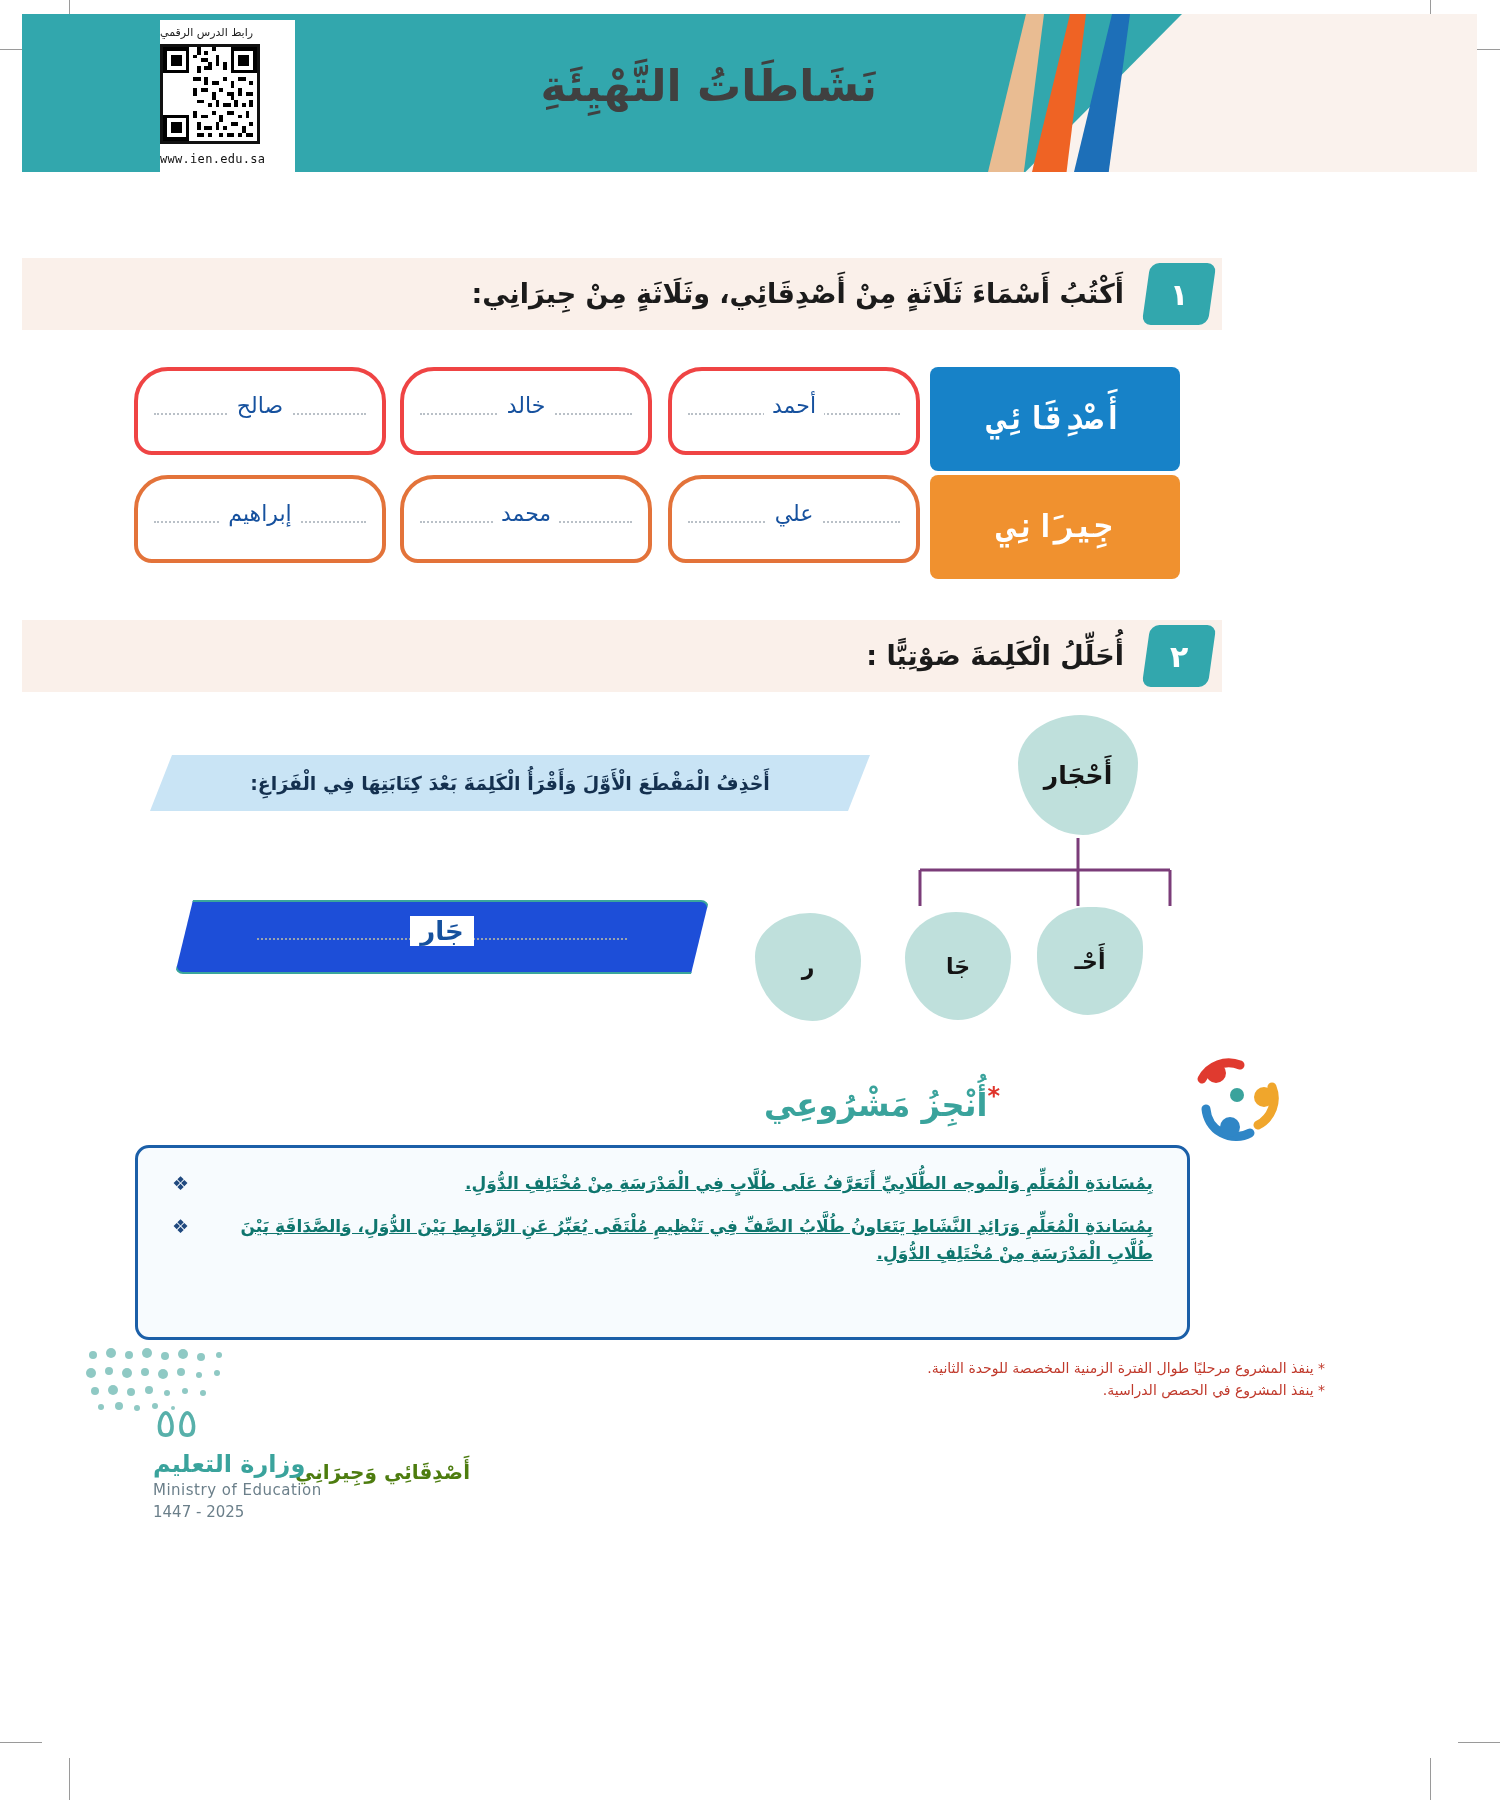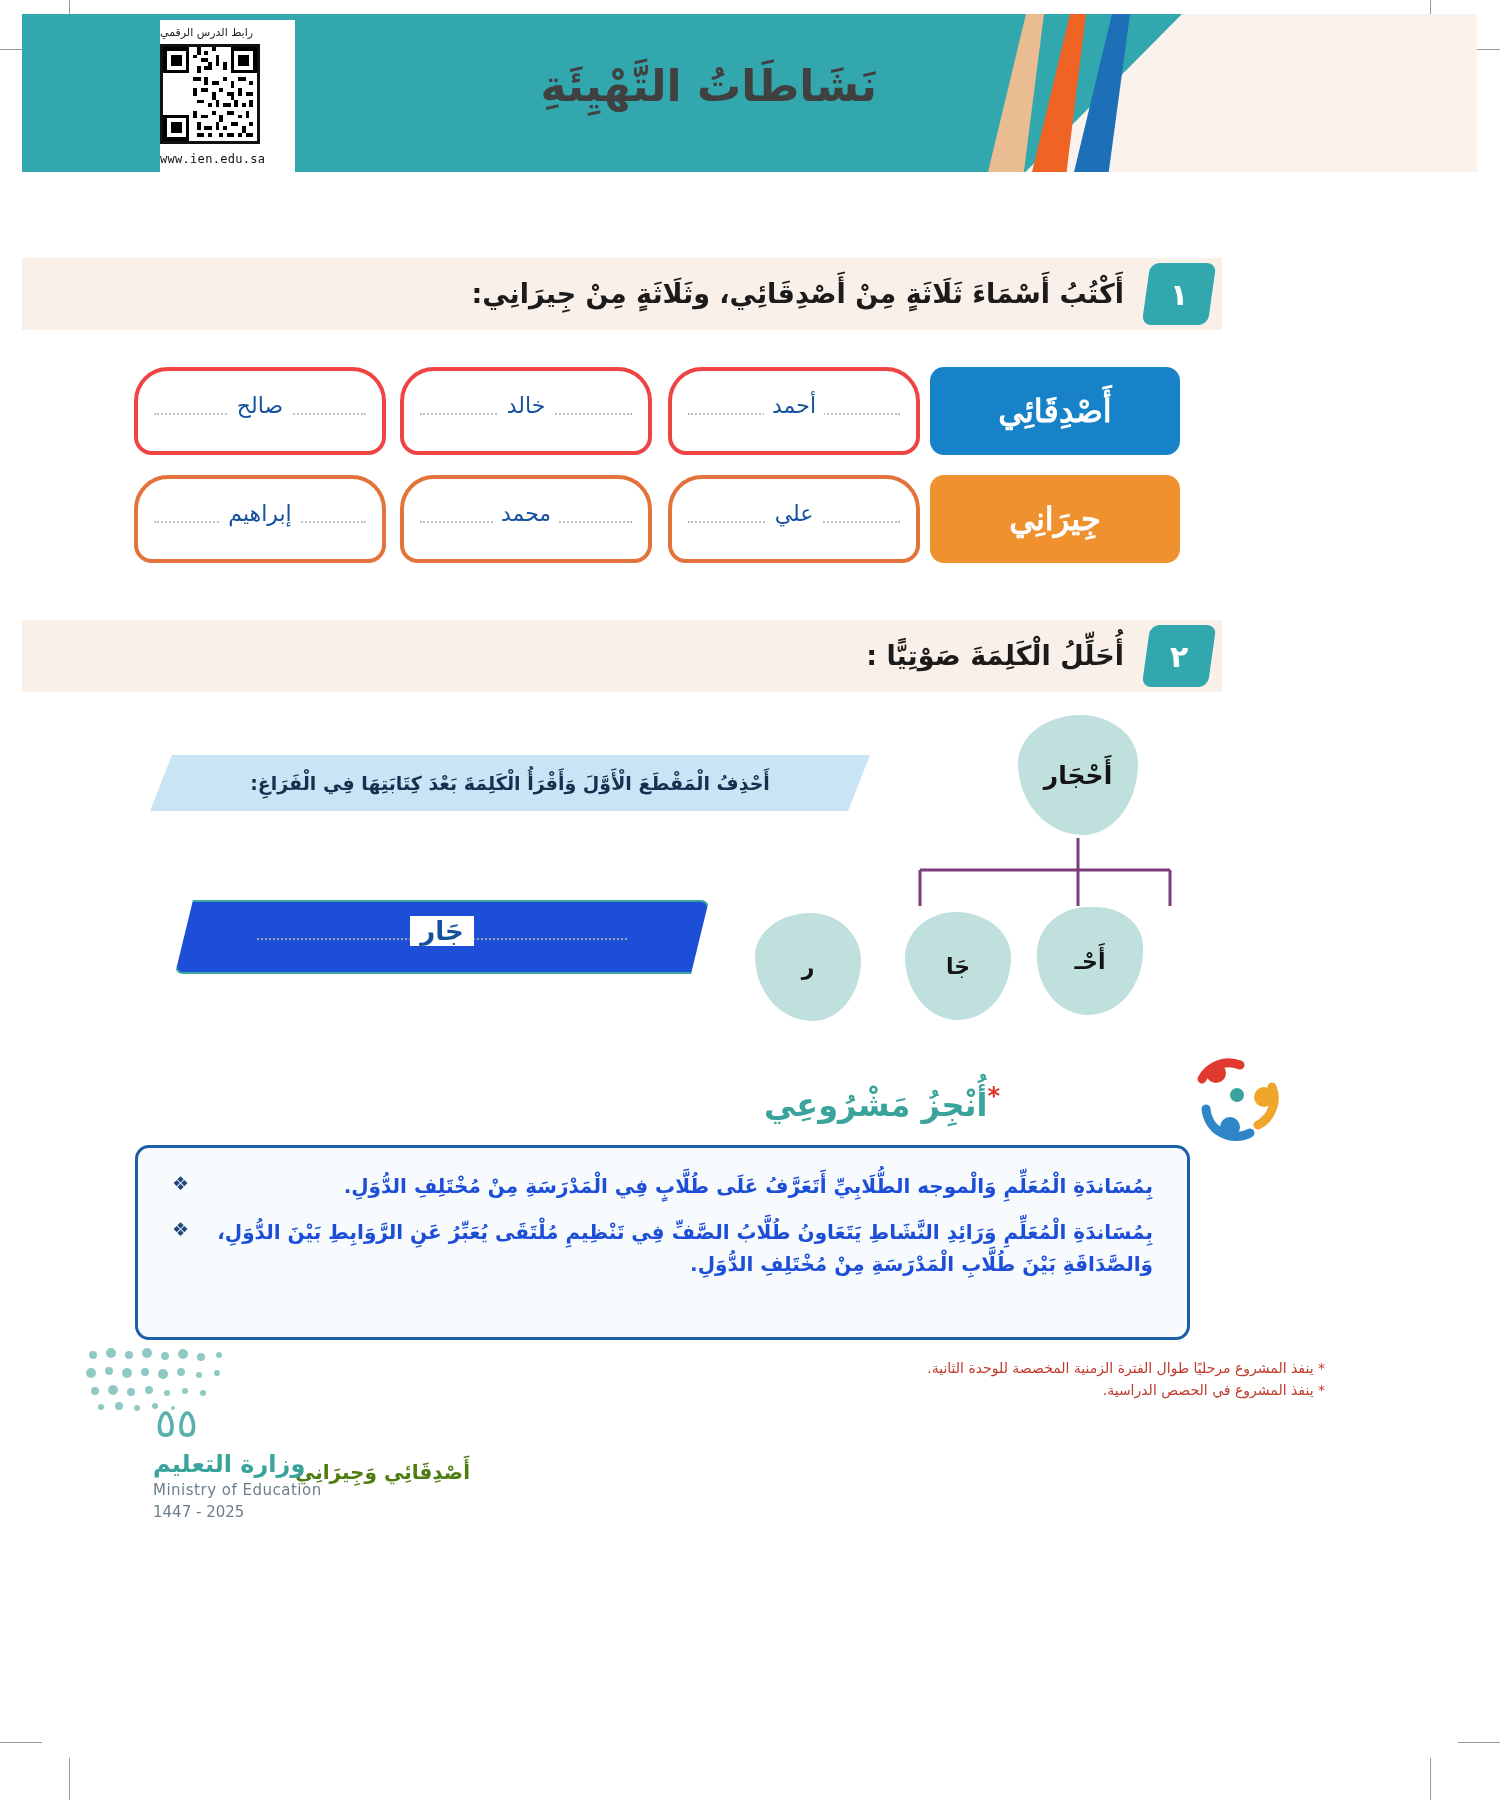--- a/index.html
+++ b/index.html
@@ -98,25 +98,25 @@
   .instr-text{
     position:absolute;
     font-size:27px;font-weight:bold;color:#1b1b1b;
     white-space:nowrap;
     font-family:"DejaVu Sans", sans-serif;
   }
 
   
   .row-label{
     position:absolute;
-    width:250px;height:88px;
-    border-radius:14px;
+    width:250px;height:104px;
+    border-radius:8px;
     display:flex;align-items:center;justify-content:center;
     color:#fff;font-size:32px;font-weight:bold;
-    font-family:Liberation Serif, serif;
+    font-family:Liberation Mono, monospace;
   }
   .row-label.friends{background:#1782c8;}
   .row-label.neighbors{background:#f0912f;}
 
   .name-card{
     position:absolute;
     width:252px;height:88px;
     background:#fff;
     box-sizing:border-box;
     display:flex;align-items:flex-end;justify-content:center;
@@ -210,23 +210,24 @@
     background:#f7fbfe;
     box-sizing:border-box;
     padding:22px 34px;
   }
   .bullet-row{
     display:flex;flex-direction:row-reverse;align-items:flex-start;
     gap:12px;margin-bottom:14px;
   }
   .bullet-mark{color:#20497f;font-size:19px;line-height:1.5;}
   .bullet-text{
-    color:#1d4ed8;font-size:20px;font-weight:bold;line-height:1.6;
+    color:#0f766e;font-size:17px;font-weight:bold;line-height:1.6;
     text-align:right;flex:1;
     font-family:"DejaVu Sans", sans-serif;
+    text-decoration:underline;
   }
 
   
   .footnotes{
     position:absolute;right:175px;top:1360px;text-align:right;
   }
   .footnote{
     color:#c0392b;font-size:14px;margin-bottom:6px;white-space:nowrap;
     font-family:"DejaVu Sans", sans-serif;
   }

